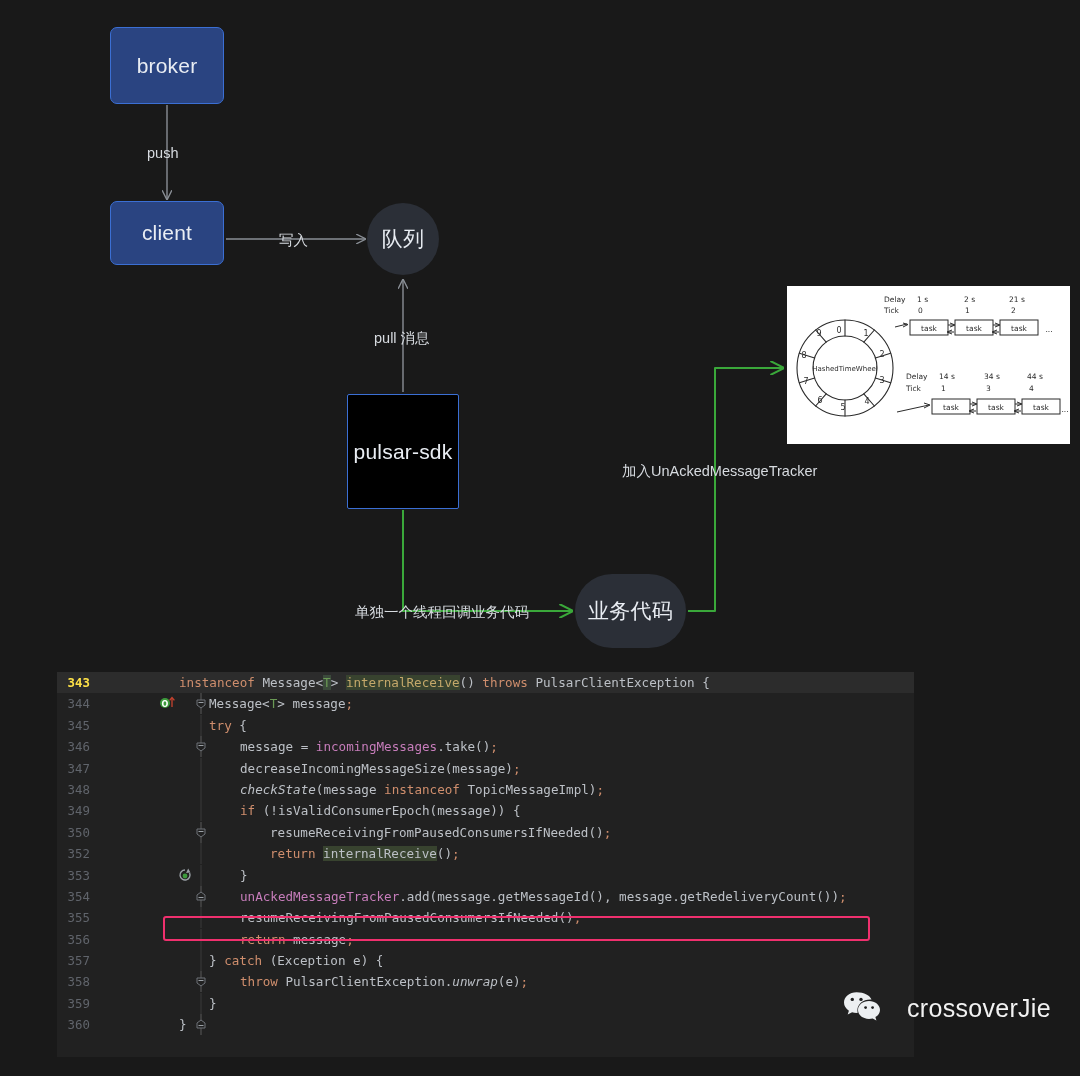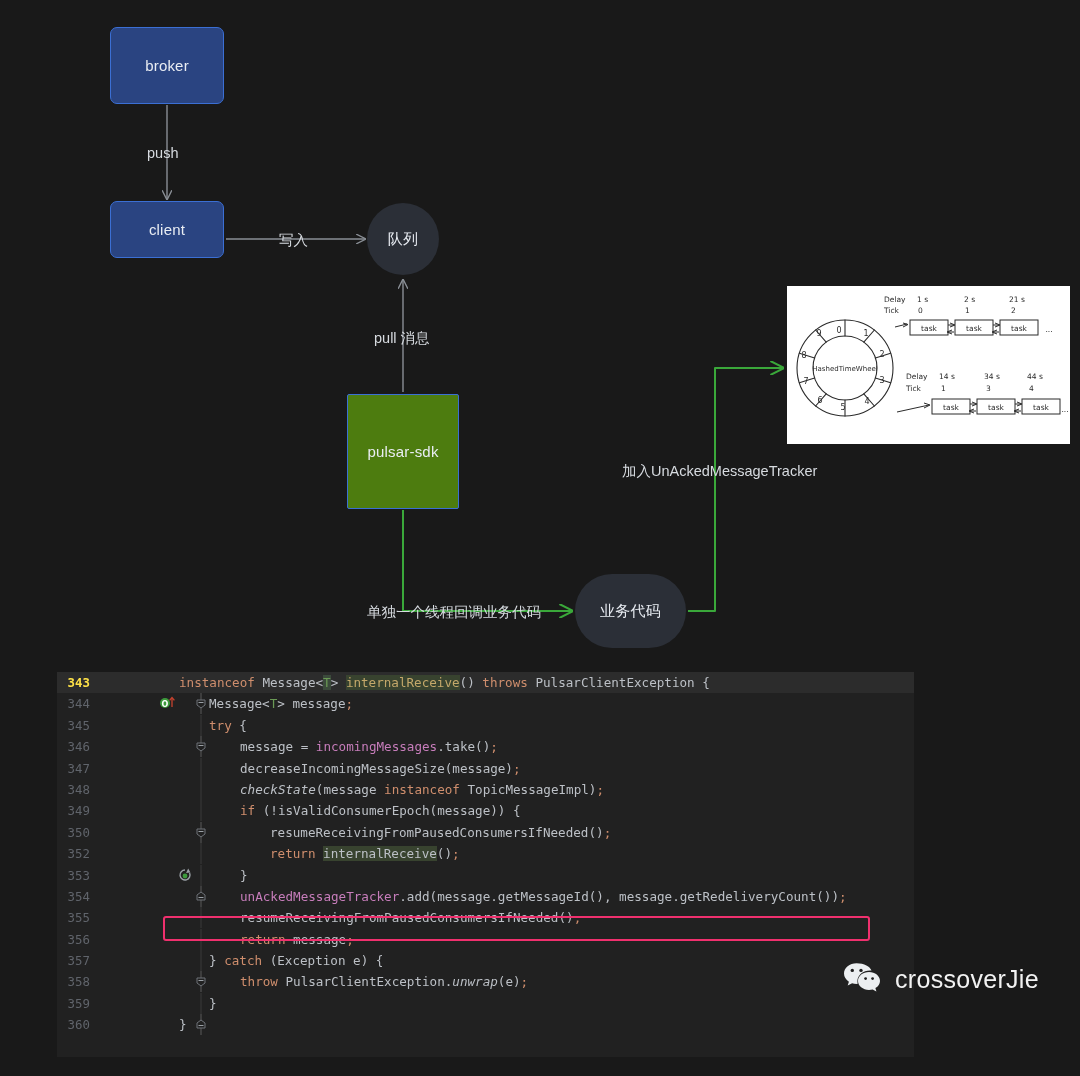--- a/index.html
+++ b/index.html
@@ -12,59 +12,59 @@
   }
   #stage{position:absolute;left:0;top:0;width:1080px;height:1076px;}
 
   
   .diagram-svg{position:absolute;left:0;top:0;width:1080px;height:660px;}
 
   .node{
     position:absolute;
     display:flex;align-items:center;justify-content:center;
     color:#e9edf3;
-    font-size:15px;
+    font-size:21px;
     letter-spacing:.2px;
     box-sizing:border-box;
   }
   .node-box{
     background:#2a4481;
     border:1.5px solid #3b6fd4;
     border-radius:7px;
   }
   .node-square{
-    background:#4d7c0f;
+    background:#000000;
     border:1.5px solid #3b6fd4;
     border-radius:2px;
   }
   .node-circle{
     background:#2b2f37;
     border-radius:50%;
   }
   .node-pill{
     background:#2b2f37;
     border-radius:46px;
   }
 
   #broker{left:110px;top:27px;width:114px;height:77px;}
-  #client{left:110px;top:201px;width:114px;height:57px;}
+  #client{left:110px;top:201px;width:114px;height:64px;}
   #queue{left:367px;top:203px;width:72px;height:72px;}
   #pulsar-sdk{left:347px;top:394px;width:112px;height:115px;}
   #biz-code{left:575px;top:574px;width:111px;height:74px;}
 
   .edge-label{
     position:absolute;
     color:#d7dbe0;
     font-size:14.5px;
     white-space:nowrap;
   }
   #label-push{left:147px;top:145px;text-align:right;}
   #label-write{left:279px;top:231px;}
   #label-pull{left:374px;top:329px;}
-  #label-callback{left:355px;top:603px;margin-left:12px;}
+  #label-callback{left:355px;top:603px;}
   #label-tracker{left:622px;top:462px;font-size:14.5px;}
 
   
   #wheel-figure{
     position:absolute;left:787px;top:286px;width:283px;height:158px;
     background:#ffffff;overflow:hidden;
   }
   #wheel-figure svg{display:block;}
 
   
@@ -101,22 +101,22 @@
 
   
   #pink-box{
     position:absolute;left:163px;top:916px;width:707px;height:25px;
     border:2.5px solid #f0306e;border-radius:3px;
     box-sizing:border-box;pointer-events:none;
   }
 
   
   #watermark{
-    position:absolute;left:843px;top:961px;
-    display:flex;align-items:center;gap:14px;
+    position:absolute;left:843px;top:990px;
+    display:flex;align-items:center;gap:26px;
   }
   #watermark .wm-text{
     color:#f2f2f2;font-size:25px;letter-spacing:.3px;
     font-family:"Liberation Sans","DejaVu Sans",sans-serif;
   }
 </style>
 </head>
 <body>
 
 <div id="stage">

